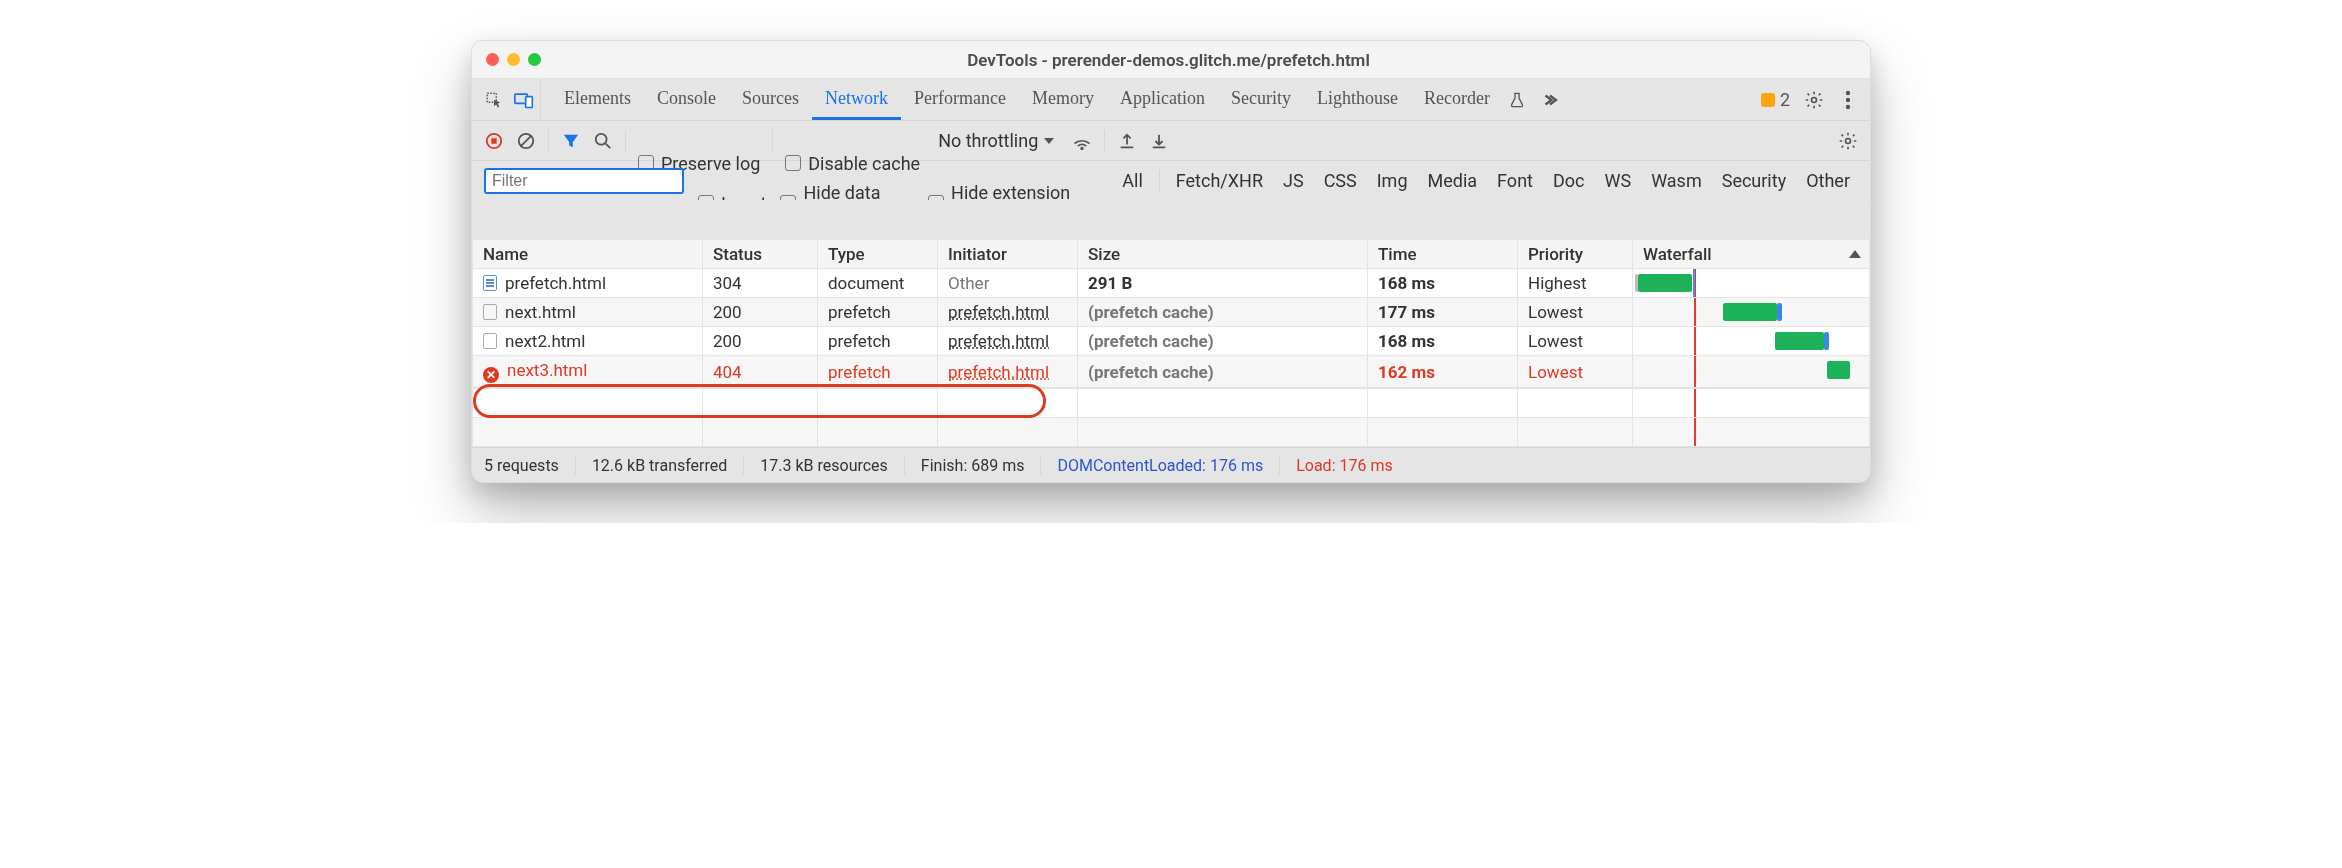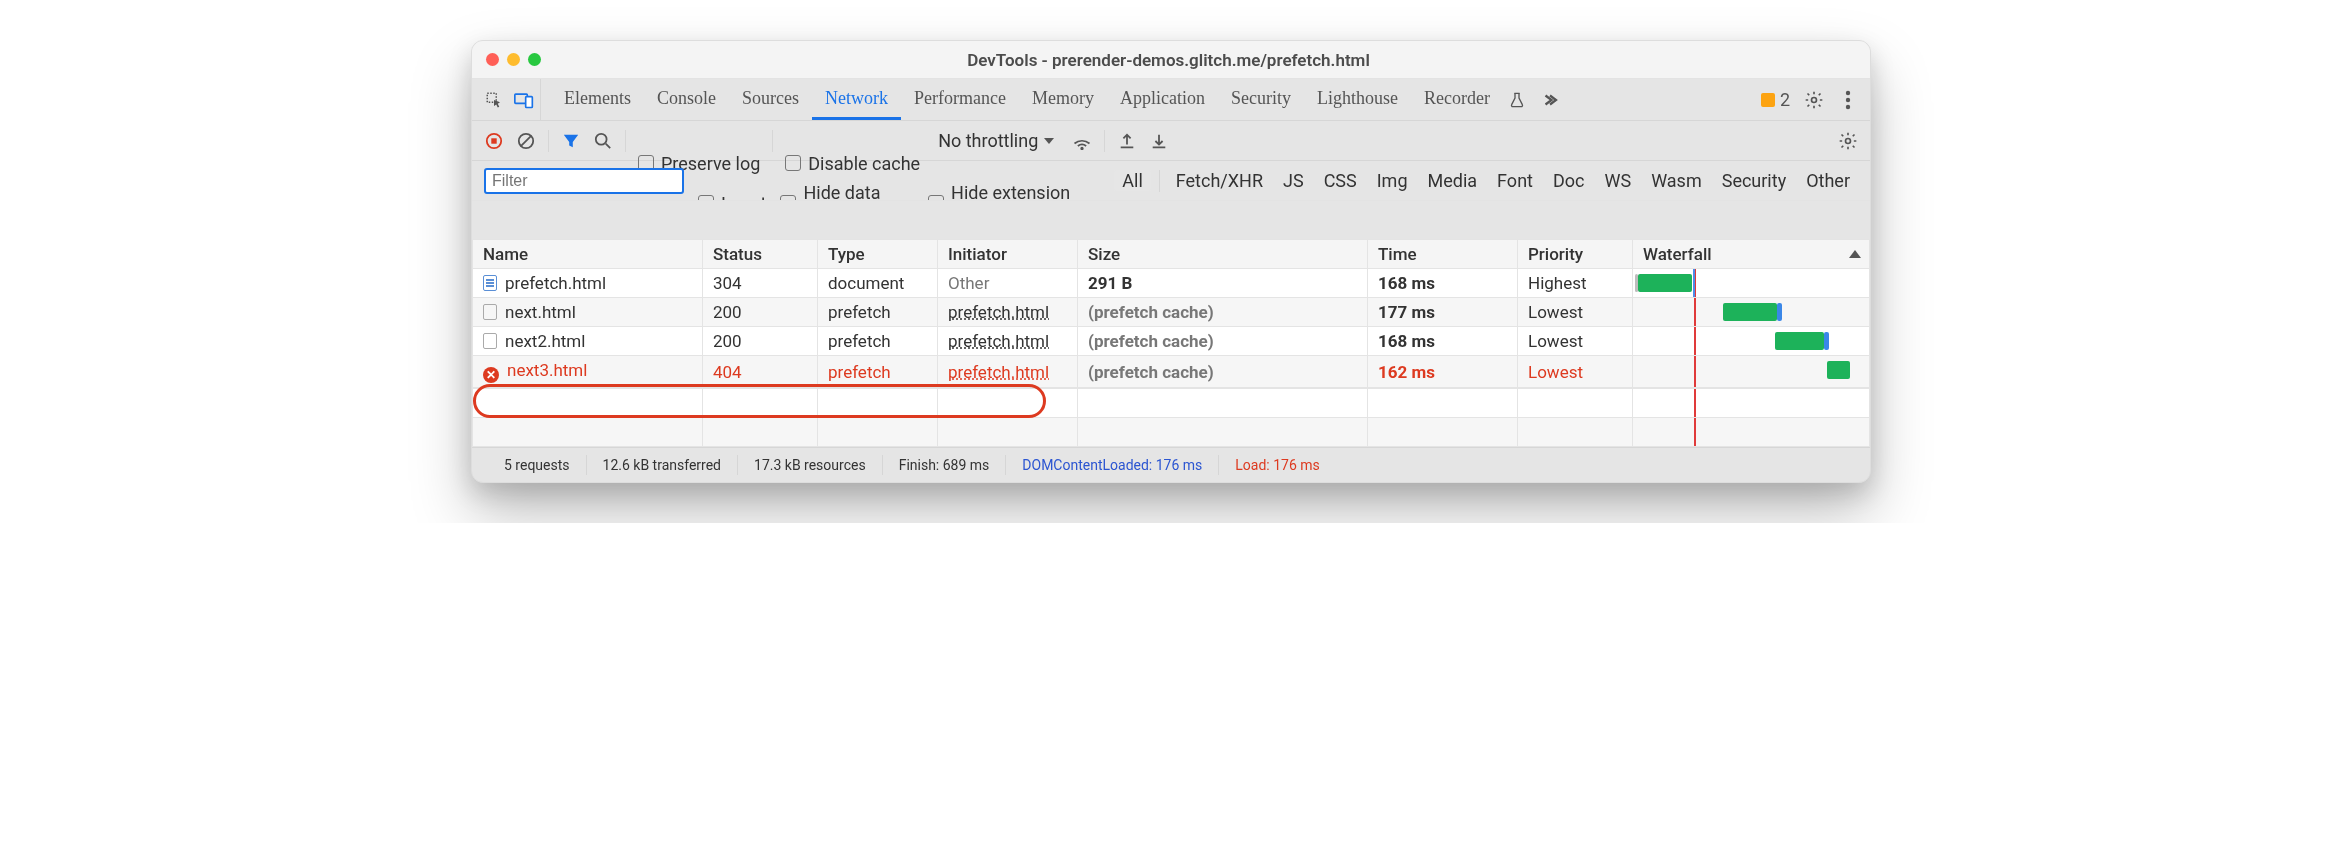--- a/index.html
+++ b/index.html
@@ -141,23 +141,22 @@
   .wf-bar { position:absolute; top:5px; height:18px; border-radius:2px;}
   .redline { position:absolute; top:0; bottom:0; width:1.5px; background:#e03a3a;}
   .blueline{ position:absolute; top:0; bottom:0; width:1.5px; background:#4f8de8;}
   .table-scroll-area{ position:relative; height:60px; border-bottom:1px solid #d6d6d6;}
   .status {
     display:flex;
     align-items:center;
     height: 34px;
     padding: 0 12px;
     gap: 16px;
-    font-size:14px;
+    font-size:16px;
     color:#333;
-    margin-left:20px;
   }
   .status .vdiv { height:20px;}
   .status .dcl { color:#2b55d1;}
   .status .load { color:#dd3a20;}
 
   
   .ico { display:inline-flex; width:20px;height:20px; align-items:center;justify-content:center; color:#555; cursor:pointer;}
   svg { display:block; }
 </style>
 </head>

